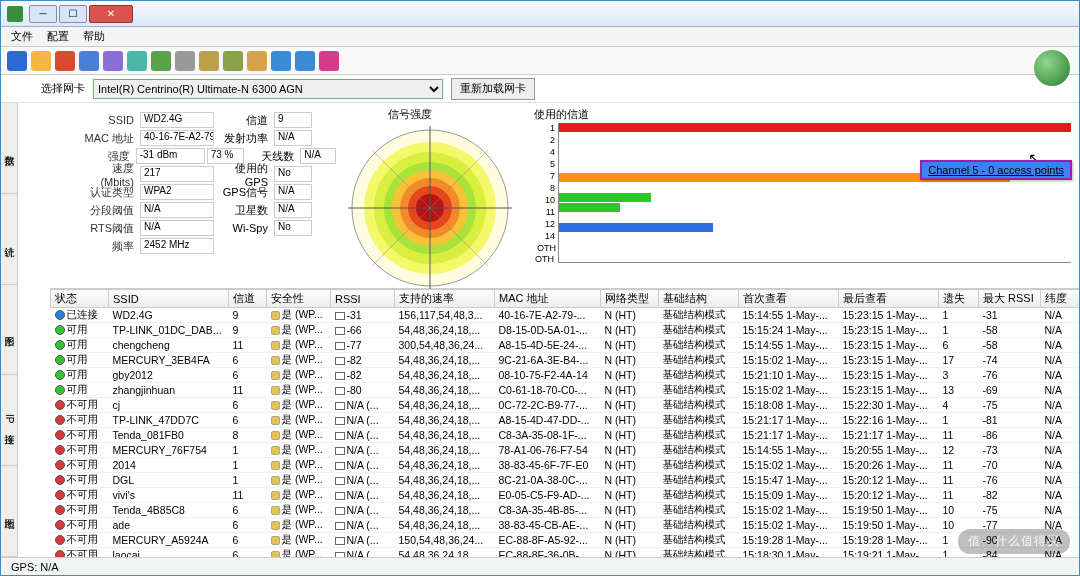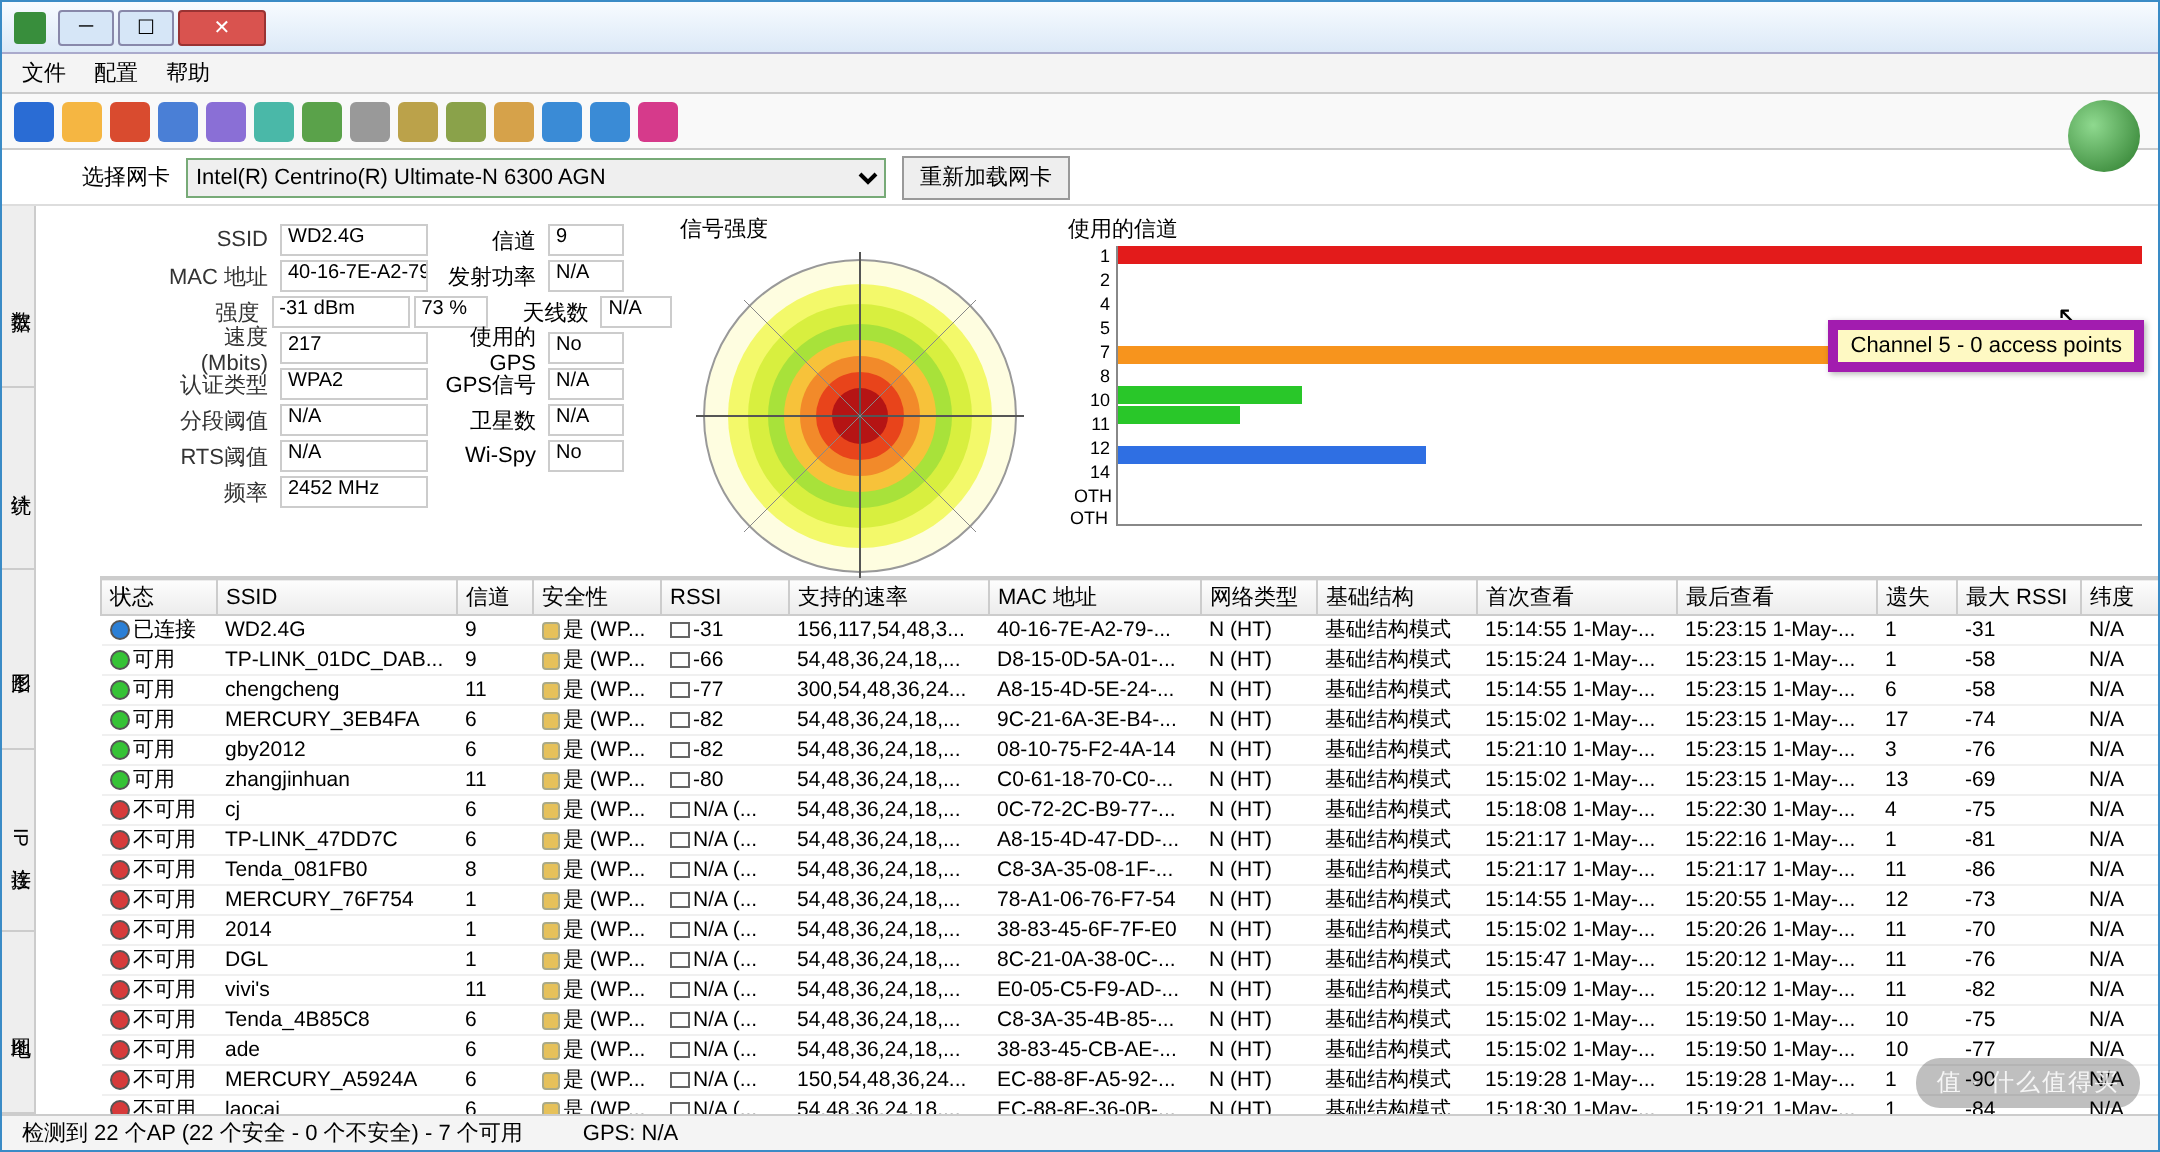--- a/index.html
+++ b/index.html
@@ -22,29 +22,29 @@
 .sidetab { flex:1; border-bottom:1px solid #ccc; writing-mode:vertical-rl; text-align:center; padding:4px 1px; font-size:10px;}
 .main { flex:1; display:flex; flex-direction:column;padding-left:32px; }
 .toppanel { height:186px; display:flex; border-bottom:1px solid #ccc;}
 .infogrid { width:290px; padding:8px 4px 4px 26px; }
 .infogrid .row { display:flex; height:18px; align-items:center;}
 .infogrid .lbl { width:64px; text-align:right; padding-right:6px; color:#333;}
 .infogrid .val { width:74px; border:1px solid #ccc; height:16px; padding:0 3px; font-size:10px; background:#fff; overflow:hidden; white-space:nowrap;}
 .infogrid .lbl2 { width:60px; text-align:right; padding-right:6px; }
 .infogrid .val2 { width:38px; border:1px solid #ccc; height:16px; padding:0 3px; font-size:10px;}
 .radar { width:190px; padding-top:4px;}
-.radar .hd { height:16px; font-size:11px;}
+.radar .hd { height:16px; font-size:11px;margin-left:48px;}
 .radar svg { display:block;}
 .channels { flex:1; padding:4px 10px 4px 4px;}
 .channels .hd { height:16px;}
 .chartarea { height:140px; position:relative; border-left:1px solid #888; border-bottom:1px solid #888; margin-left:24px;}
 .chartarea .ylab { position:absolute; left:-22px; font-size:9px; width:18px; text-align:right;}
 .chartarea .bar { position:absolute; height:9px; left:0;}
 .chartarea .oth { position:absolute; left:-24px; bottom:-2px; font-size:9px;}
-.tooltip { position:absolute; right:8px; top:160px; background:#fef9c3; border:5px solid #a21caf; padding:2px 6px; font-size:11px; box-shadow:1px 1px 3px rgba(0,0,0,0.3);}
+.tooltip { position:absolute; right:8px; top:160px; background:#3b82f6; border:2px solid #a21caf; padding:2px 6px; font-size:11px; box-shadow:1px 1px 3px rgba(0,0,0,0.3);text-decoration:underline;}
 .cursor { position:absolute; right:40px; top:150px; font-size:14px;}
 .chsel { margin-left:24px; margin-top:6px;}
 .chsel select{ height:20px; width:120px; border:1px solid #999;}
 .grid { flex:1; overflow:auto; position:relative;}
 table { border-collapse:collapse; width:100%; table-layout:fixed;}
 th { background:linear-gradient(#fdfdfd,#ececec); border:1px solid #ccc; height:18px; font-weight:normal; text-align:left; padding:0 4px; font-size:11px; white-space:nowrap; overflow:hidden;}
 td { border-bottom:1px solid #f0f0f0; height:14px; padding:0 4px; font-size:10.5px; white-space:nowrap; overflow:hidden; text-overflow:ellipsis;}
 .dot { display:inline-block; width:10px; height:10px; border-radius:50%; vertical-align:middle; margin-right:2px; border:1px solid #555;}
 .lock { display:inline-block; width:9px; height:9px; background:#e6c15a; border:1px solid #aa8; border-radius:2px; vertical-align:middle; margin-right:2px;}
 .sigbox { display:inline-block; width:10px; height:8px; border:1px solid #666; vertical-align:middle; margin-right:2px; position:relative;}
@@ -490,16 +490,15 @@
               <td>-84</td>
               <td>N/A</td>
             </tr>
           </tbody>
         </table>
     </div>
   </div>
 </div>
 
 <div class="statusbar">
-  <span>检测到 22 个AP (22 个安全 - 0 个不安全) - 7 个可用</span>
   <span>GPS: N/A</span>
 </div>
 <div class="watermark">值 · 什么值得买</div>
 
 </body></html>

